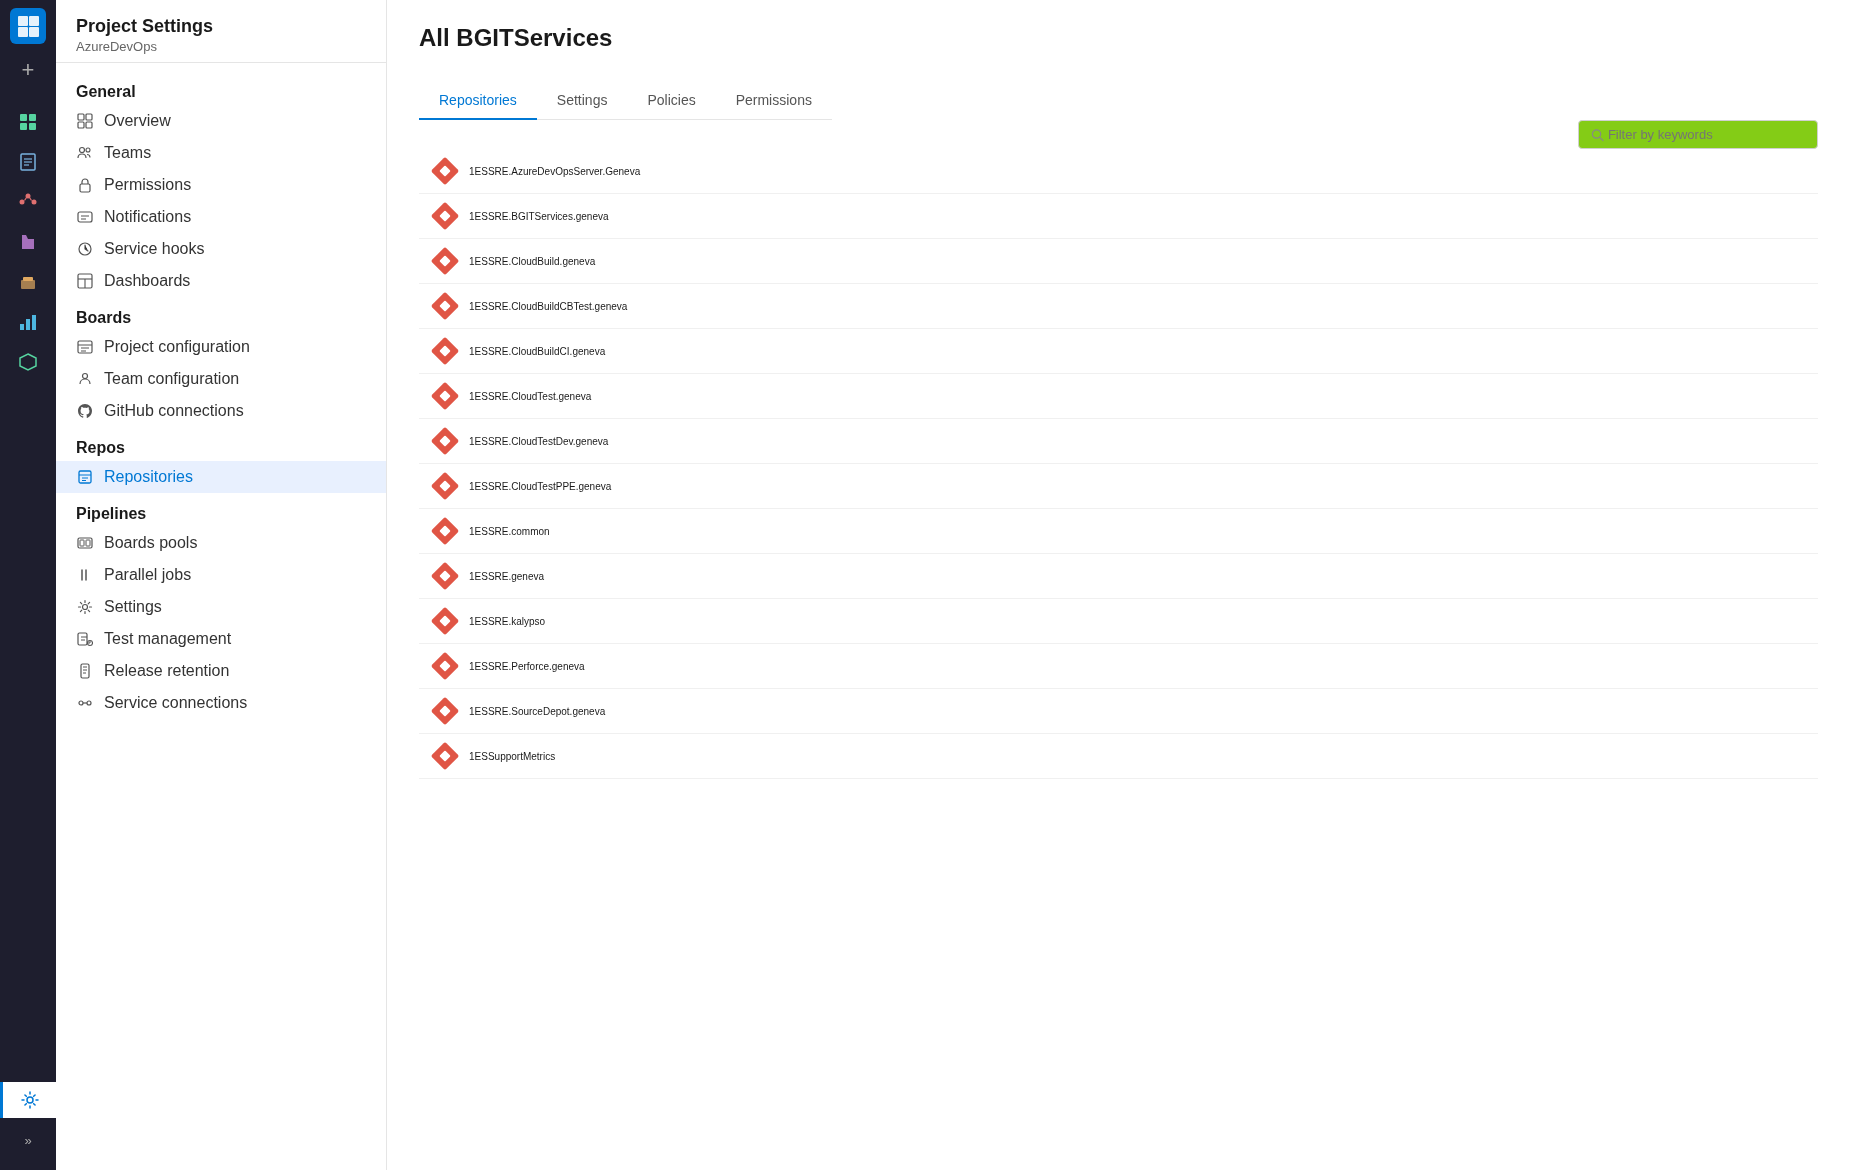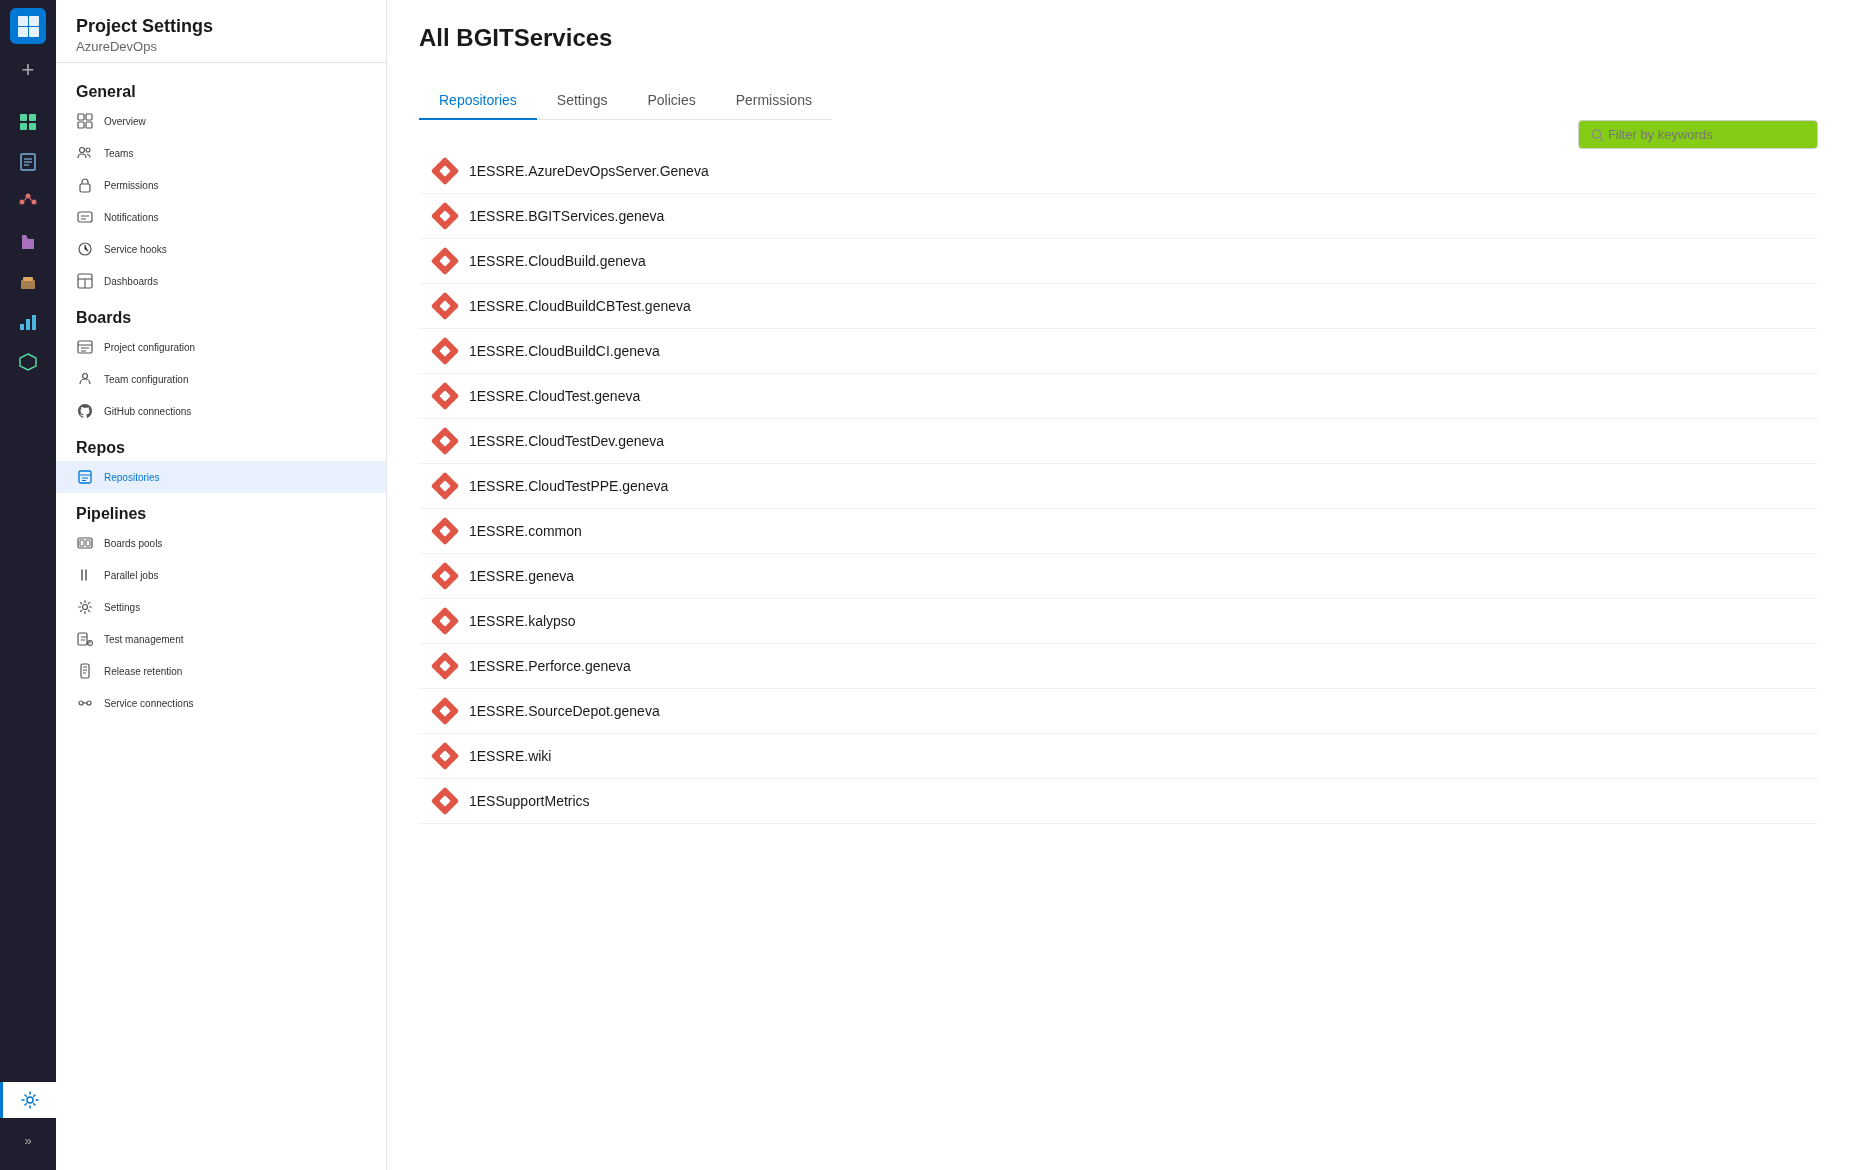--- a/index.html
+++ b/index.html
@@ -61,21 +61,21 @@
       color: #1a1a1a;
       padding: 12px 20px 4px;
       text-transform: none;
     }
     .sidebar-item {
       display: flex;
       align-items: center;
       gap: 10px;
       padding: 7px 20px;
       cursor: pointer;
-      font-size: 10px;
+      font-size: 16px;
       color: #333;
       border-radius: 0;
     }
     .sidebar-item.active { background: #e8f0fe; font-weight: 500; }
     .sidebar-item .item-icon {
       width: 18px;
       height: 18px;
       display: flex;
       align-items: center;
       justify-content: center;
@@ -149,21 +149,21 @@
     .repo-list { }
     .repo-item {
       display: flex;
       align-items: center;
       gap: 14px;
       padding: 12px 16px;
       border-bottom: 1px solid #f0f0f0;
       cursor: pointer;
     }
     .repo-name {
-      font-size: 14px;
+      font-size: 10px;
       color: #1a1a1a;
     }
 
     
     .diamond {
       width: 20px;
       height: 20px;
       background: #e05545;
       transform: rotate(45deg);
       border-radius: 2px;
@@ -522,21 +522,17 @@
       <div class="repo-item">
         <div class="diamond"></div>
         <span class="repo-name">1ESSRE.Perforce.geneva</span>
       </div>
       <div class="repo-item">
         <div class="diamond"></div>
         <span class="repo-name">1ESSRE.SourceDepot.geneva</span>
       </div>
       <div class="repo-item">
         <div class="diamond"></div>
-        <span class="repo-name">1ESSRE.wiki</span>
-      </div>
-      <div class="repo-item">
-        <div class="diamond"></div>
         <span class="repo-name">1ESSupportMetrics</span>
       </div>
     </div>
   </div>
 </div>
 
 </body></html>

